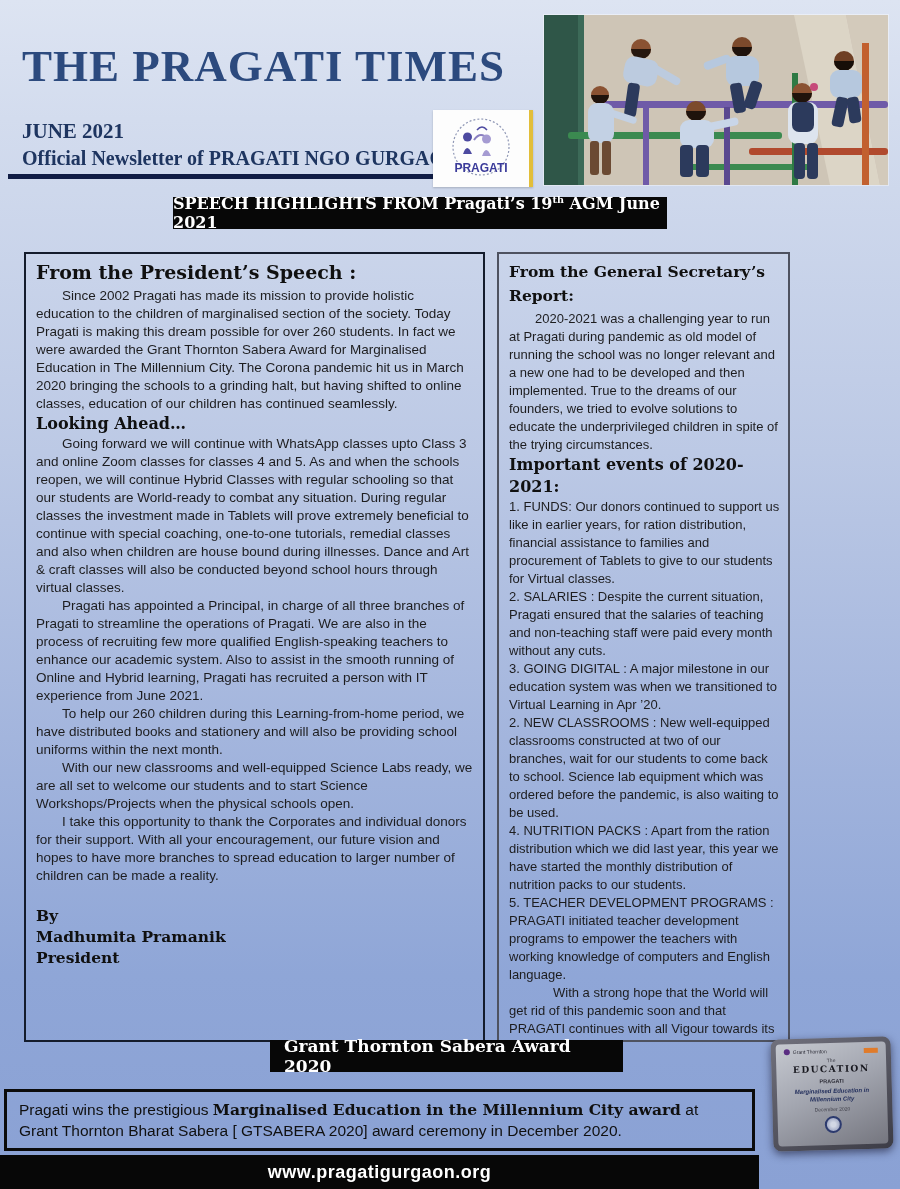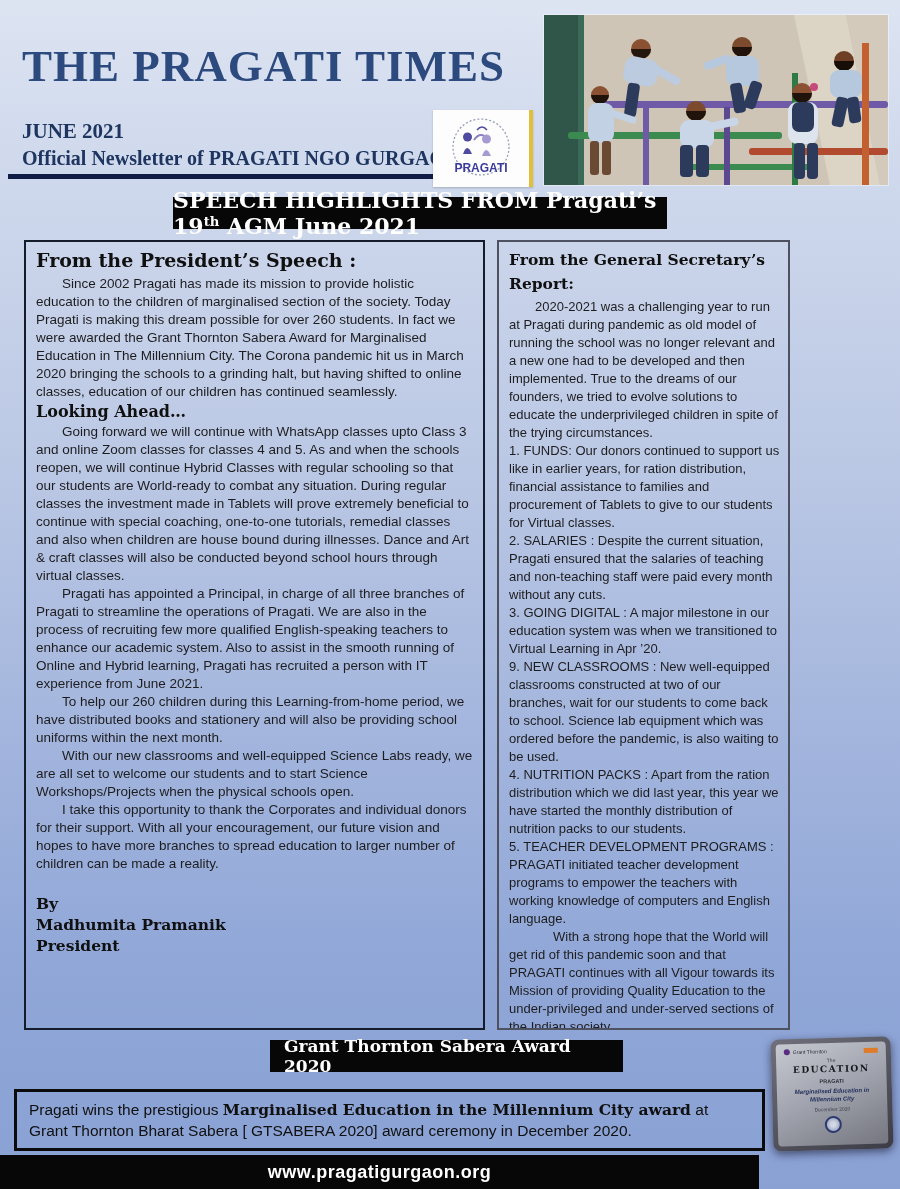--- a/index.html
+++ b/index.html
@@ -18,43 +18,43 @@
     font-weight:bold; font-size:20px; color:#1e3560; }
   .header-rule { position:absolute; left:8px; top:174px; width:524px; height:5px; background:#101c45; }
 
   .logo-box { position:absolute; left:433px; top:110px; width:100px; height:77px; background:#fdfdfd;
     border-right:4px solid #e2be3a; box-shadow:0 1px 2px rgba(0,0,0,.2); }
 
   .photo { position:absolute; left:544px; top:15px; width:344px; height:170px; box-shadow:0 0 0 1px rgba(255,255,255,.4); }
 
   .banner { position:absolute; background:#070707; color:#ffffff; display:flex; align-items:center;
     justify-content:center; font-family:"DejaVu Serif",serif; font-weight:bold; }
-  .banner-agm { left:173px; top:197px; width:494px; height:32px; font-size:22px; }
+  .banner-agm { left:173px; top:197px; width:494px; height:32px; font-size:16px; }
   .banner-agm sup { font-size:0.6em; vertical-align:super; line-height:0; }
   .banner-award { left:270px; top:1040px; width:353px; height:32px; font-size:17px;padding-left:14px; }
 
-  .col { position:absolute; top:240px; height:790px; padding:6px 8px 0 10px; overflow:hidden; }
+  .col { position:absolute; top:252px; height:790px; padding:6px 8px 0 10px; overflow:hidden; }
   .col-left  { left:24px;  width:461px; border:2px solid #141c2c; }
   .col-right { left:497px; width:293px; border:2px solid #4e5260; }
 
   .col-left  .body { font-size:13.5px; line-height:18px; }
   .col-right .body { font-size:13px;   line-height:18px; }
   .col p { margin:0; }
   .indent  { text-indent:26px; }
   .indent2 { text-indent:44px; }
 
   .head-main { font-family:"DejaVu Serif",serif; font-weight:bold; color:#101010; margin:0 0 2px 0; }
   .col-left  .head-main { font-size:19px; line-height:25px; }
   .col-right .head-main { font-size:15.5px; line-height:24px; }
   .head-sub { font-family:"DejaVu Serif",serif; font-weight:bold; color:#101010;
     font-size:16px; line-height:22px; margin:0; }
   .byline { font-family:"DejaVu Serif",serif; font-weight:bold; color:#101010;
     font-size:15.5px; line-height:21px; margin-top:20px; }
 
-  .note-box { position:absolute; left:14px; top:1089px; width:751px; min-height:56px;
+  .note-box { position:absolute; left:4px; top:1089px; width:751px; min-height:56px;
     border:3px solid #0b0b0b; padding:7px 12px; font-size:15.5px; line-height:21px; color:#101010; }
   .note-box .hl { font-family:"DejaVu Serif",serif; font-weight:bold; }
 
   .footer-bar { position:absolute; left:0; bottom:0; width:759px; height:34px; background:#070707;
     display:flex; align-items:center; justify-content:center; }
   .footer-url { color:#ffffff; font-weight:bold; font-size:18px; letter-spacing:.5px; }
 
   .plaque { position:absolute; left:772px; top:1038px; width:120px; height:112px;
     background:linear-gradient(150deg,#70707c,#3c3c46); border-radius:8px; padding:5px;
     box-shadow:0 3px 9px rgba(20,20,45,.6); transform:rotate(-1.6deg); }
@@ -175,24 +175,25 @@
       <div>By</div>
       <div>Madhumita Pramanik</div>
       <div>President</div>
     </div>
   </div>
 
   <div class="col col-right">
     <h2 class="head-main">From the General Secretary’s Report:</h2>
     <div class="body">
       <p class="indent">2020-2021 was a challenging year to run at Pragati during pandemic as old model of running the school was no longer relevant and a new one had to be developed and then implemented. True to the dreams of our founders, we tried to evolve solutions to educate the underprivileged children in spite of the trying circumstances.</p>
+      <p class="head-sub">Important events of 2020-2021:</p>
       <p>1. FUNDS: Our donors continued to support us like in earlier years, for ration distribution, financial assistance to families and procurement of Tablets to give to our students for Virtual classes.</p>
       <p>2. SALARIES : Despite the current situation, Pragati ensured that the salaries of teaching and non-teaching staff were paid every month without any cuts.</p>
       <p>3. GOING DIGITAL : A major milestone in our education system was when we transitioned to Virtual Learning in Apr ’20.</p>
-      <p>9. NEW CLASSROOMS : New well-equipped classrooms constructed at two of our branches, wait for our students to come back to school. Science lab equipment which was ordered before the pandemic, is also waiting to be used.</p>
+      <p>2. NEW CLASSROOMS : New well-equipped classrooms constructed at two of our branches, wait for our students to come back to school. Science lab equipment which was ordered before the pandemic, is also waiting to be used.</p>
       <p>4. NUTRITION PACKS : Apart from the ration distribution which we did last year, this year we have started the monthly distribution of nutrition packs to our students.</p>
       <p>5. TEACHER DEVELOPMENT PROGRAMS : PRAGATI initiated teacher development programs to empower the teachers with working knowledge of computers and English language.</p>
       <p class="indent2">With a strong hope that the World will get rid of this pandemic soon and that PRAGATI continues with all Vigour towards its Mission of providing Quality Education to the under-privileged and under-served sections of the Indian society.</p>
     </div>
     <div class="byline">
       <div>By</div>
       <div>Madhu Chopra</div>
       <div>Gen Secretary</div>
     </div>
   </div>

